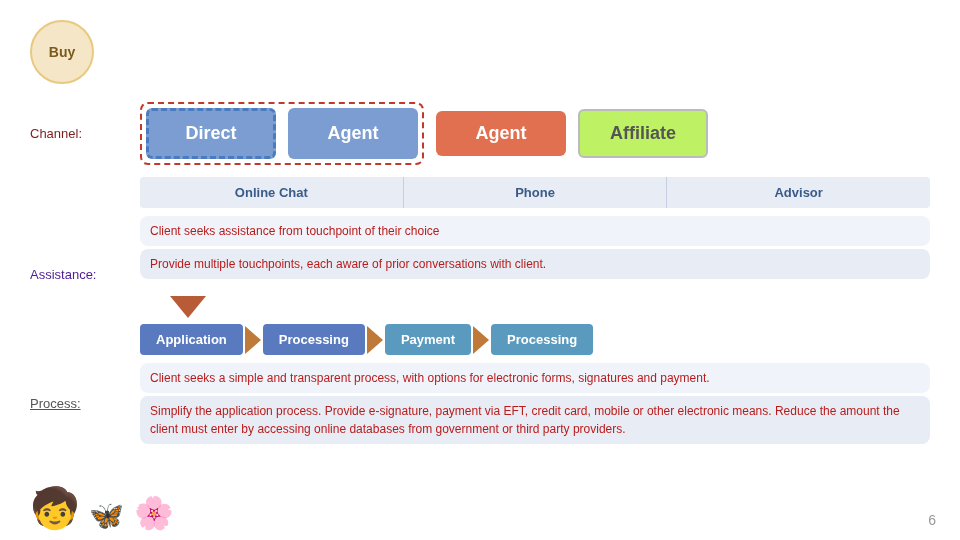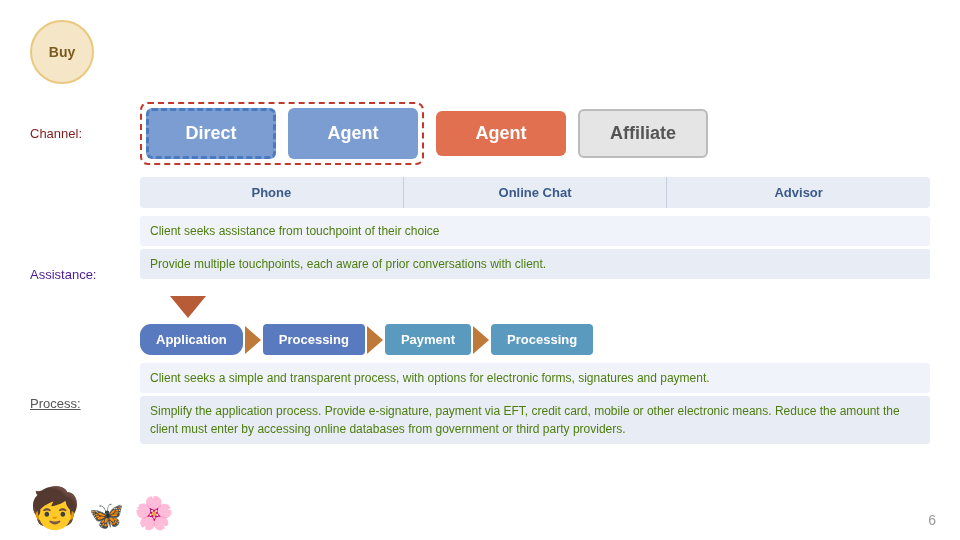--- a/index.html
+++ b/index.html
@@ -121,21 +121,21 @@
       background: #7B9DD2;
       color: #fff;
     }
 
     .channel-bank {
       background: #E07050;
       color: #fff;
     }
 
     .channel-affiliate {
-      background: #e5e5e5;
+      background: #bef264;
       color: #555;
       border: 2px solid #bbb;
     }
 
     
     .dashed-group {
       display: flex;
       gap: 12px;
       border: 2px dashed #c0392b;
       border-radius: 8px;
@@ -165,23 +165,23 @@
     }
 
     
     .info-section {
       margin-bottom: 8px;
     }
 
     .info-row {
       padding: 6px 10px;
       font-size: 12px;
-      color: #4d7c0f;
+      color: #b91c1c;
       background: #f0f4fa;
-      border-radius: 3px;
+      border-radius: 8px;
       margin-bottom: 3px;
       line-height: 1.5;
     }
 
     .info-row-alt {
       background: #e8edf5;
     }
 
     
     .arrow-down {
@@ -203,21 +203,21 @@
 
     .process-step {
       padding: 8px 16px;
       font-size: 13px;
       font-weight: 700;
       color: #fff;
       border-radius: 4px;
       position: relative;
     }
 
-    .step-application { background: #5a7abf; border-radius: 11px; }
+    .step-application { background: #5a7abf; }
     .step-signature { background: #5a7abf; }
     .step-payment { background: #5a9abf; }
     .step-processing { background: #5a9abf; }
 
     .process-arrow {
       width: 0;
       height: 0;
       border-top: 14px solid transparent;
       border-bottom: 14px solid transparent;
       border-left: 16px solid #bf7a3a;
@@ -281,22 +281,22 @@
       <div class="channel-row">
         <div class="dashed-group">
           <button class="channel-btn channel-direct">Direct</button>
           <button class="channel-btn channel-agent">Agent</button>
         </div>
         <button class="channel-btn channel-bank">Agent</button>
         <button class="channel-btn channel-affiliate">Affiliate</button>
       </div>
 
       <div class="subchannel-row">
+        <div class="subchannel-item">Online Chat</div>
         <div class="subchannel-item">Phone</div>
-        <div class="subchannel-item">Online Chat</div>
         <div class="subchannel-item">Advisor</div>
       </div>
 
       <div class="info-section">
         <div class="info-row">Client seeks assistance from touchpoint of their choice</div>
         <div class="info-row info-row-alt">Provide multiple touchpoints, each aware of prior conversations with client.</div>
       </div>
 
       <div class="arrow-down"></div>
 

